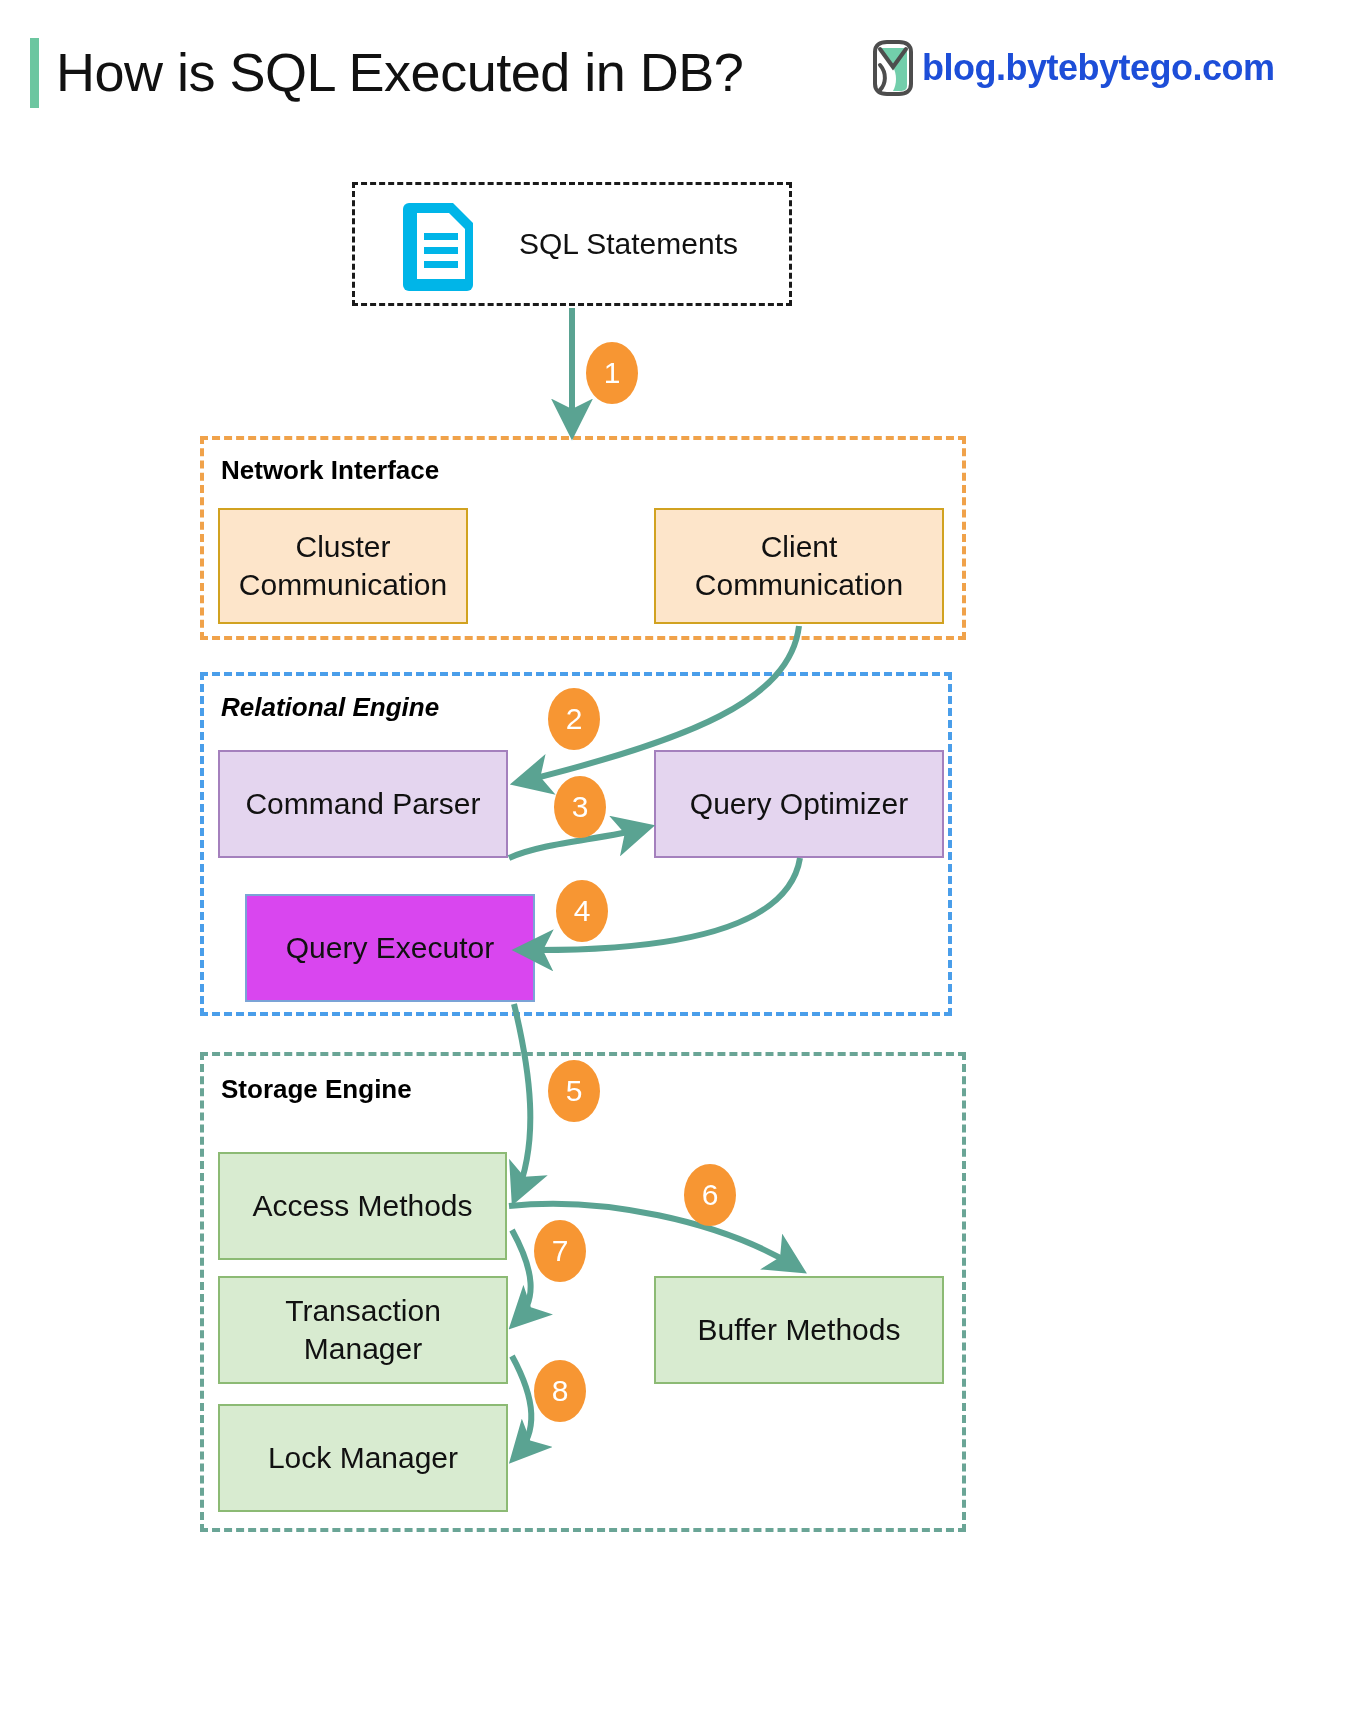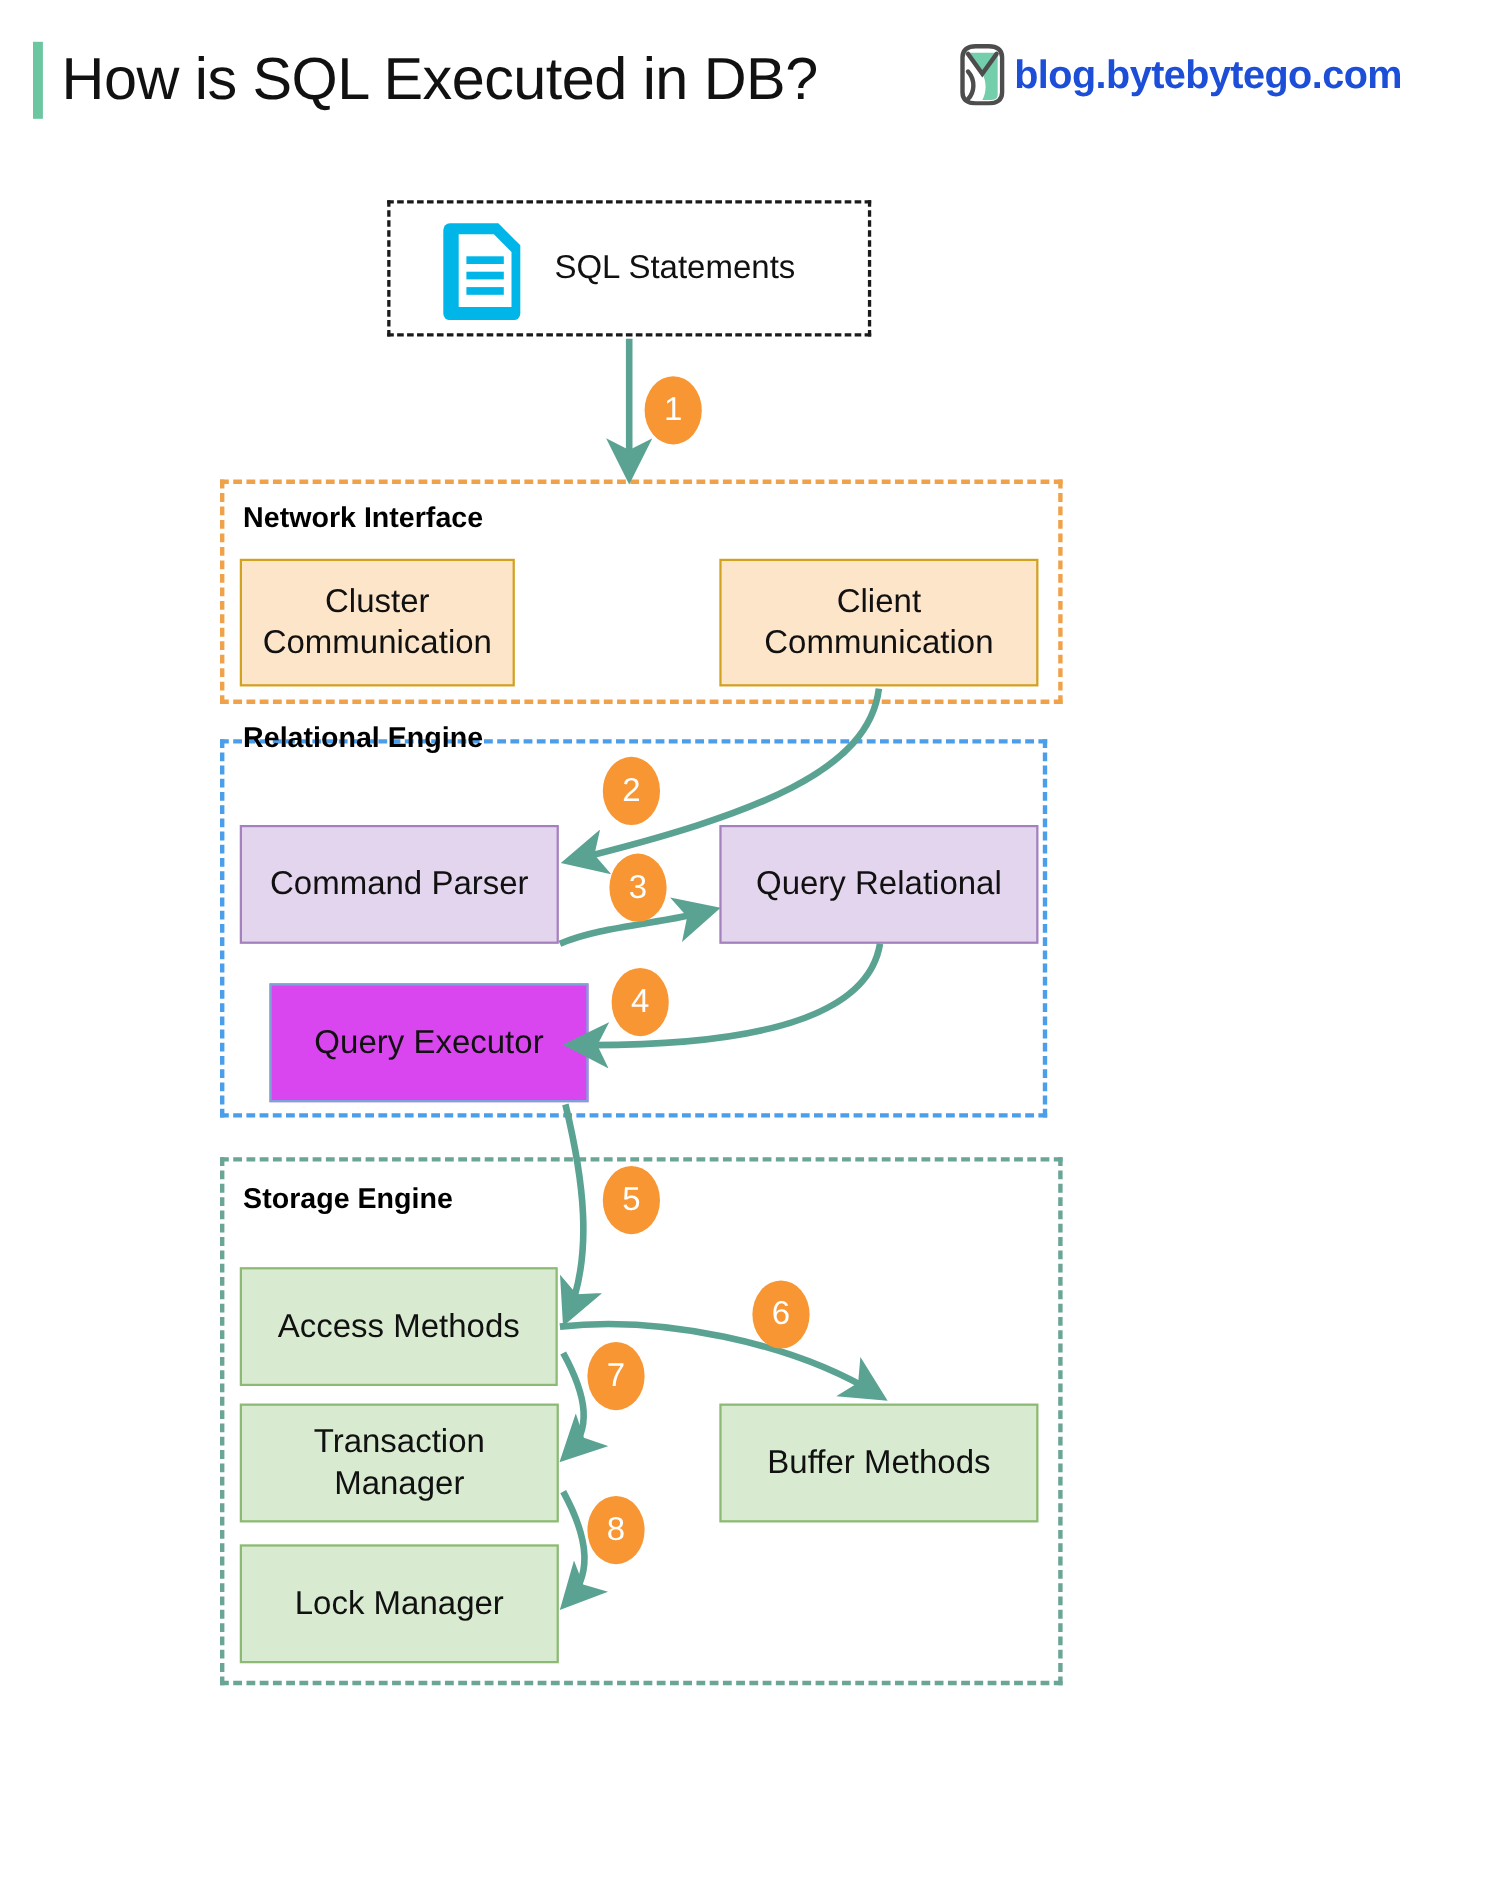--- a/index.html
+++ b/index.html
@@ -80,21 +80,21 @@
   #sec-storage  { border-color: #6aa596; }
 
   
   #sql-box {
     position: absolute;
     box-sizing: border-box;
     border: 3px dashed #1a1a1a;
     background: #ffffff;
     display: flex;
     align-items: center;
-    gap: 23px;
+    gap: 38px;
     padding-left: 44px;
   }
   #sql-doc-icon { width: 82px; height: 94px; flex: none; }
   #sql-label { font-size: 30px; color: #111111; white-space: nowrap; }
 
   
   .node {
     position: absolute;
     box-sizing: border-box;
     border-width: 2px;
@@ -166,24 +166,24 @@
 
 <div id="sec-network" class="section" style="left:200px; top:436px; width:766px; height:204px;"></div>
 <div class="section-title" style="left:221px; top:455px;">Network Interface</div>
 
 <div class="node node-orange" style="left:218px; top:508px; width:250px; height:116px;">Cluster
 Communication</div>
 <div class="node node-orange" style="left:654px; top:508px; width:290px; height:116px;">Client
 Communication</div>
 
 <div id="sec-relational" class="section" style="left:200px; top:672px; width:752px; height:344px;"></div>
-<div class="section-title" style="left:221px; top:655px;">Relational Engine</div>
+<div class="section-title" style="left:221px; top:692px;font-style:italic;">Relational Engine</div>
 
 <div class="node node-purple" style="left:218px; top:750px; width:290px; height:108px;">Command Parser</div>
-<div class="node node-purple" style="left:654px; top:750px; width:290px; height:108px;">Query Relational</div>
+<div class="node node-purple" style="left:654px; top:750px; width:290px; height:108px;">Query Optimizer</div>
 <div class="node node-blue" style="left:218px; top:894px; width:290px; height:108px;">Query Executor</div>
 
 <div id="sec-storage" class="section" style="left:200px; top:1052px; width:766px; height:480px;"></div>
 <div class="section-title" style="left:221px; top:1074px;">Storage Engine</div>
 
 <div class="node node-green" style="left:218px; top:1152px; width:289px; height:108px;">Access Methods</div>
 <div class="node node-green" style="left:218px; top:1276px; width:290px; height:108px;">Transaction
 Manager</div>
 <div class="node node-green" style="left:218px; top:1404px; width:290px; height:108px;">Lock Manager</div>
 <div class="node node-green" style="left:654px; top:1276px; width:290px; height:108px;">Buffer Methods</div>

